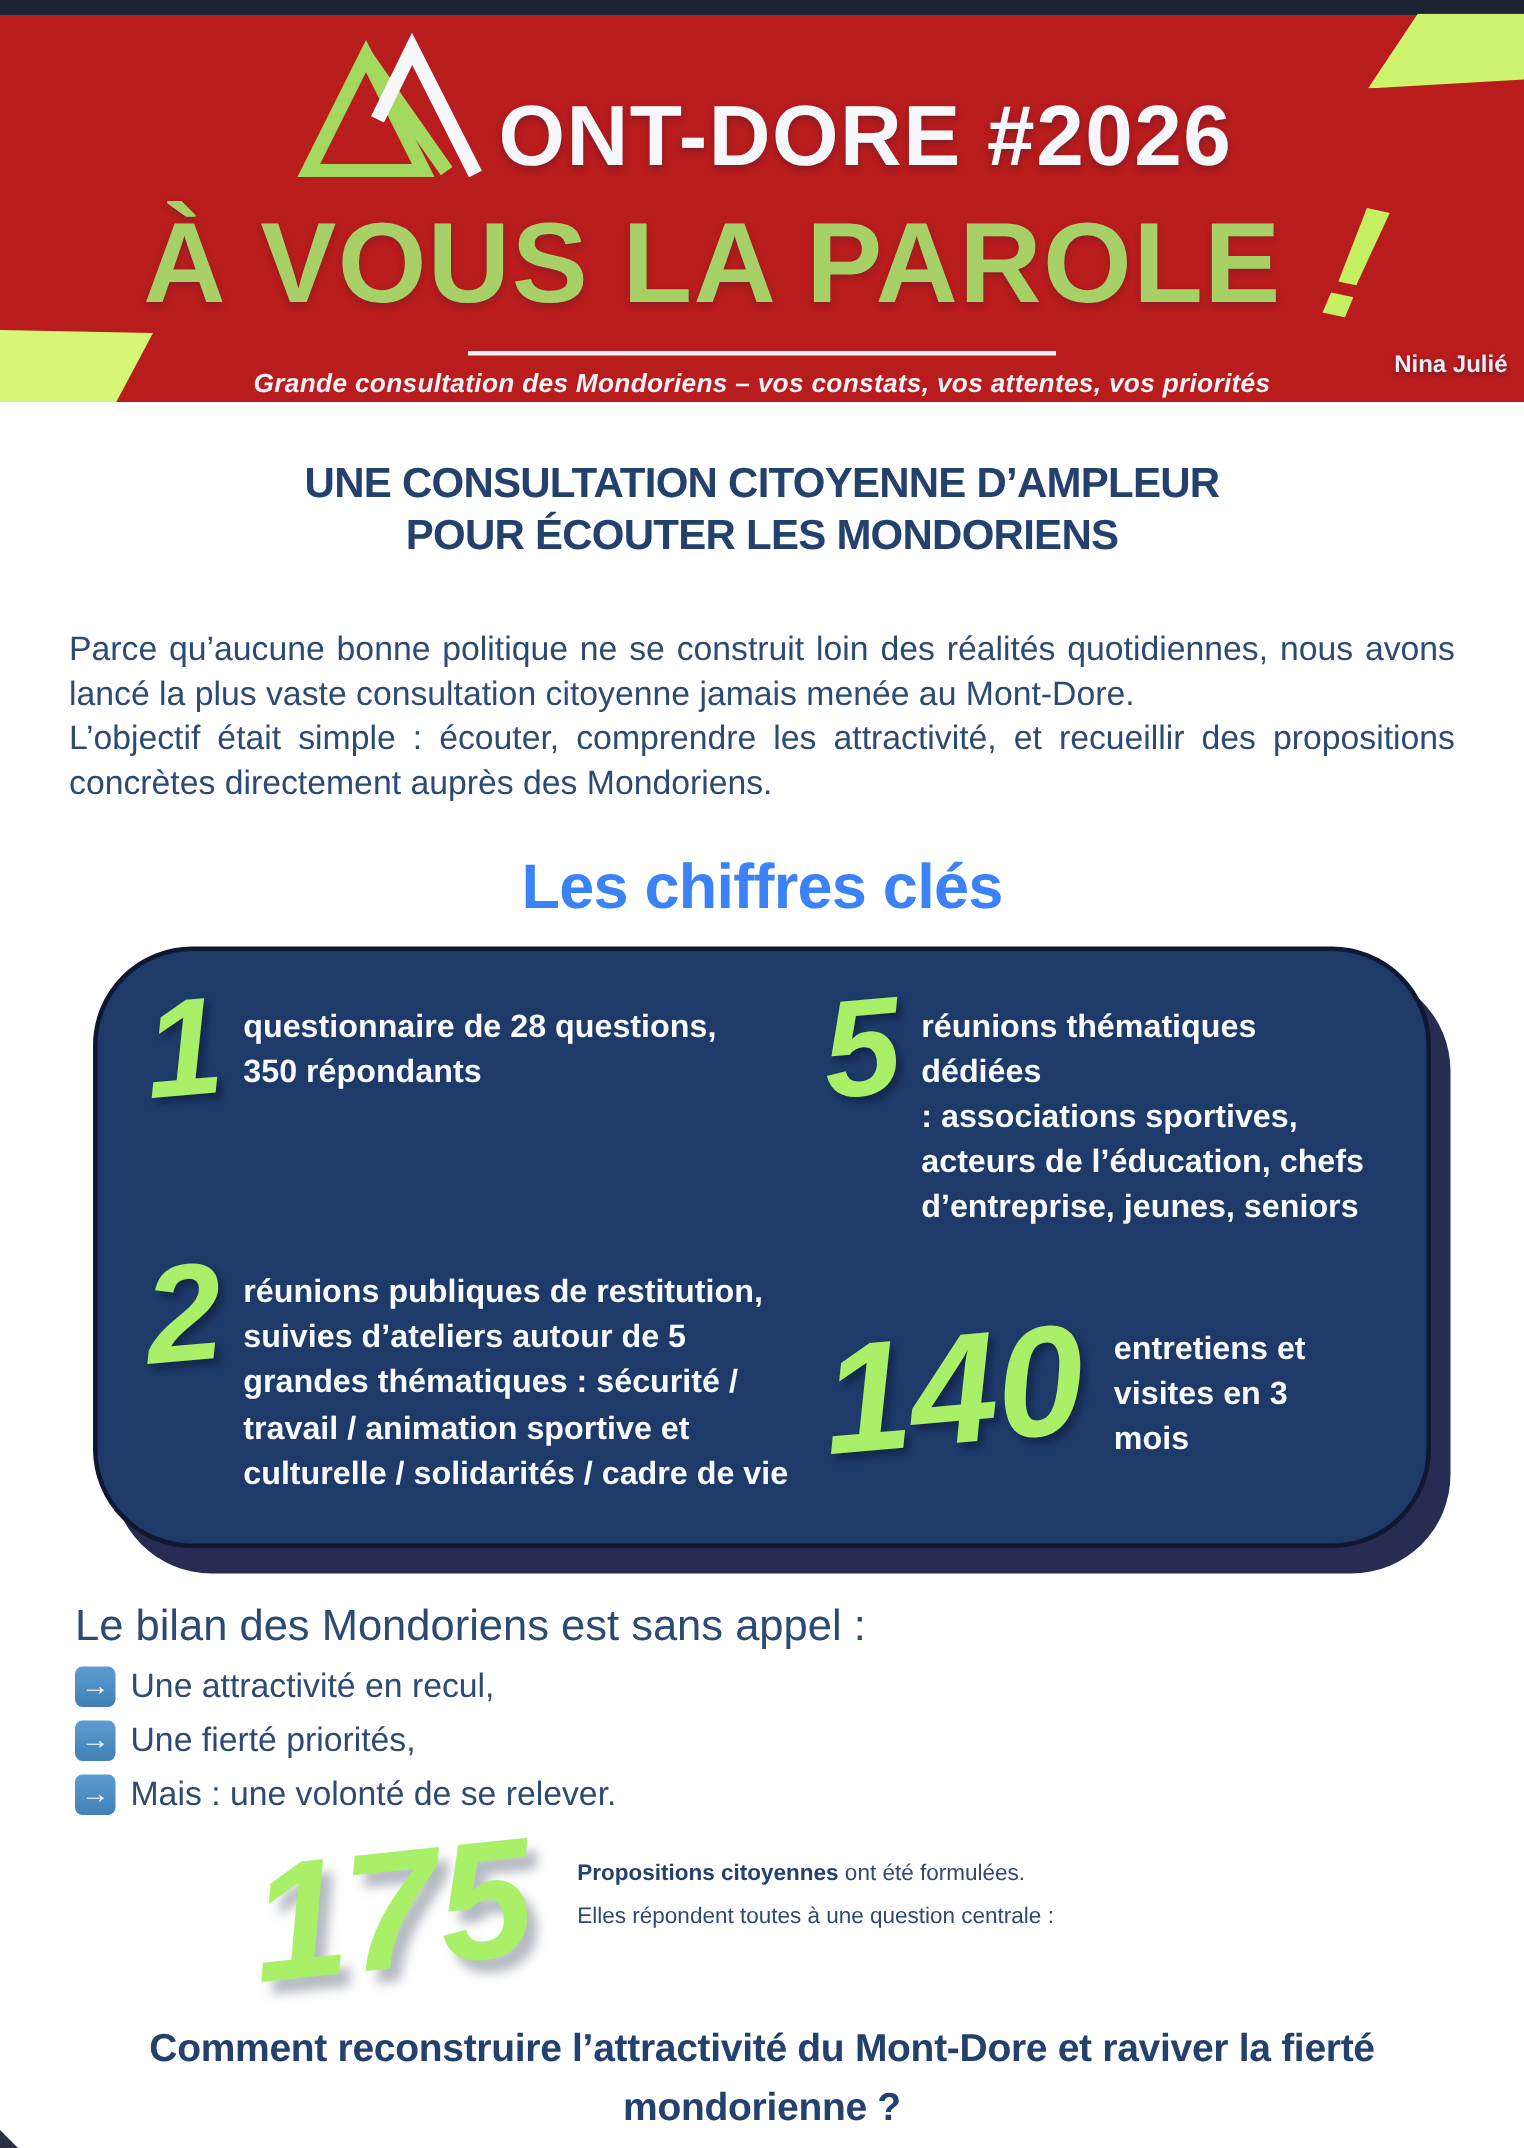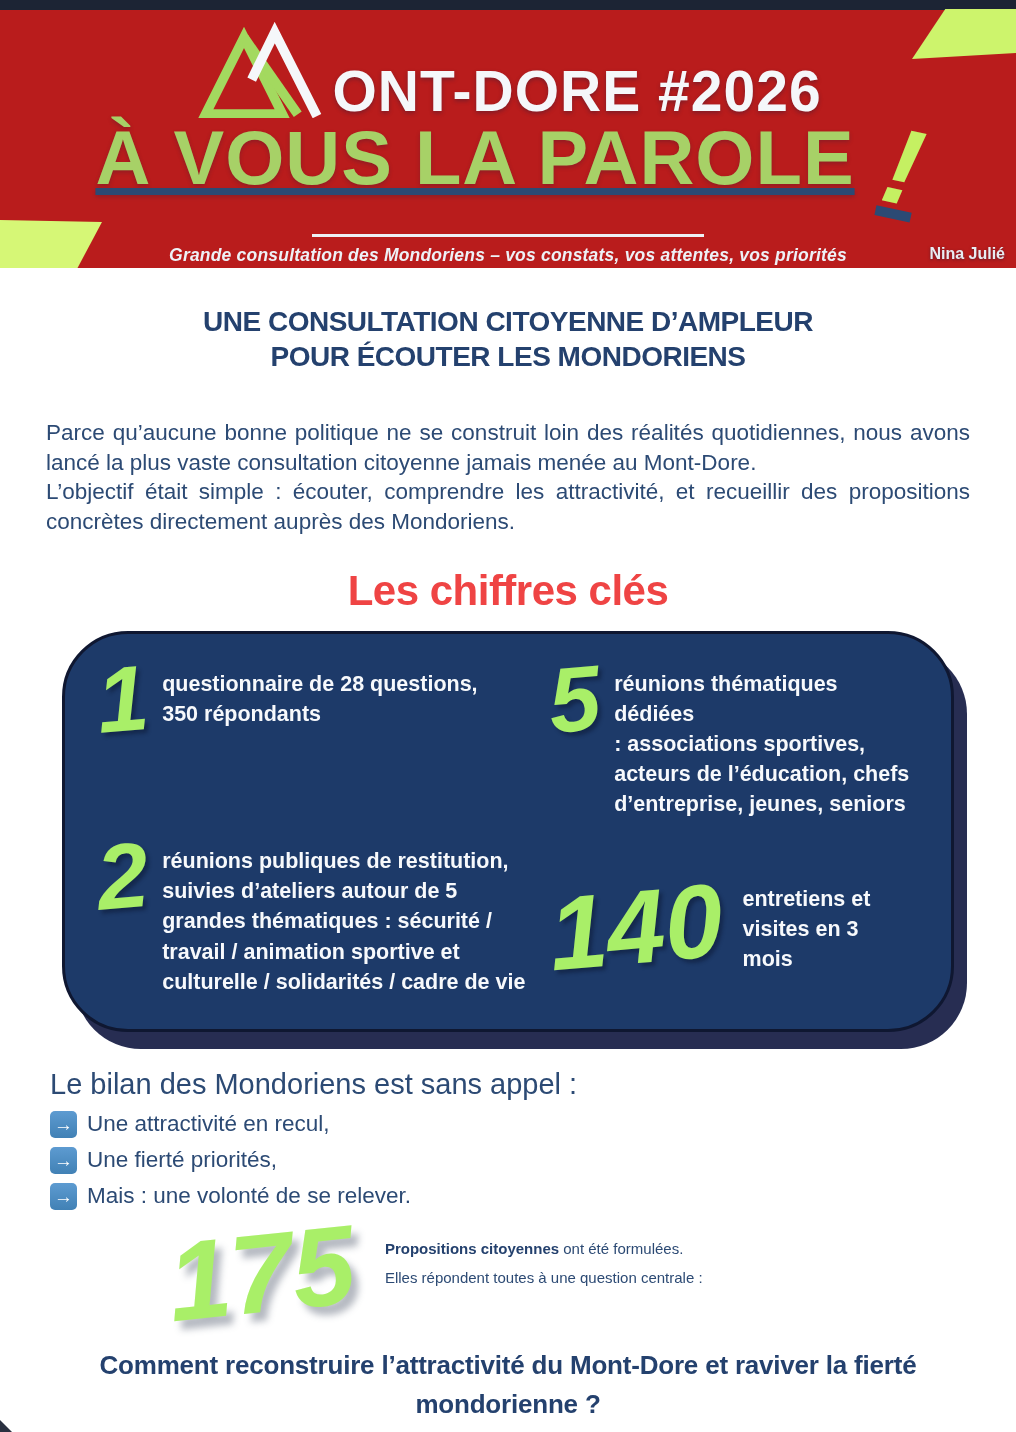--- a/index.html
+++ b/index.html
@@ -43,54 +43,54 @@
     display:flex;align-items:flex-end;justify-content:center;
     height:100px;margin-top:8px;
   }
   .logo-svg{width:148px;height:96px;flex:none;}
   .hero-brand{
     font-size:57px;font-weight:bold;color:#f5f7fa;
     letter-spacing:1px;line-height:0.93;margin-left:-10px;
     text-shadow:0 2px 4px rgba(20,30,60,0.35);
   }
   .hero-title-row{
-    display:flex;align-items:flex-start;justify-content:center;height:94px;margin-top:2px;text-decoration:underline;
+    display:flex;align-items:flex-end;justify-content:center;height:94px;margin-top:2px;
   }
   .hero-title{
     font-size:76px;font-weight:bold;color:#a7d167;letter-spacing:1px;line-height:1;
     text-shadow:0 2px 4px rgba(20,30,60,0.25);
   }
   .hero-bang{
     font-size:108px;font-weight:bold;font-style:italic;color:#c5f062;
     transform:rotate(12deg);margin-left:30px;line-height:0.8;position:relative;top:4px;
   }
   .hero-sep{width:392px;height:3px;background:#eef1f5;margin:20px auto 8px auto;}
   .hero-subtitle{
     font-size:17.5px;font-weight:bold;color:#eef1f6;letter-spacing:0.2px;font-style:italic;
   }
   .hero-credit{
-    position:absolute;right:11px;bottom:5px;
+    position:absolute;right:11px;bottom:15px;
     font-size:16px;font-weight:bold;color:#e8ecf2;
     text-shadow:0 1px 3px rgba(20,30,60,0.5);
     margin-left:32px;
   }
   
   .main-title{
     margin:36px 0 0 0;text-align:center;white-space:pre-line;
     font-size:28px;font-weight:bold;color:#24416e;letter-spacing:-0.5px;line-height:1.25;
   }
   
   .intro{margin:44px 46px 0 46px;}
   .intro p{
     margin:0;font-size:22.5px;line-height:1.32;color:#2c4a74;text-align:justify;
   }
   
   .figures-heading{
     margin:30px 0 0 0;text-align:center;
-    font-size:42px;font-weight:bold;color:#ef4444;letter-spacing:-0.5px;
+    font-size:42px;font-weight:bold;color:#3b82f6;letter-spacing:-0.5px;
   }
   .figures-box{
     position:relative;width:892px;min-height:372px;margin:16px auto 0 auto;
     box-sizing:border-box;
     background:#1d3a69;border:3px solid #0f1731;border-radius:66px;
     box-shadow:13px 17px 0 0 #272d52;
     padding:26px 40px 32px 32px;
   }
   .fig-row{display:flex;}
   .fig-row-1{margin-bottom:18px;}

